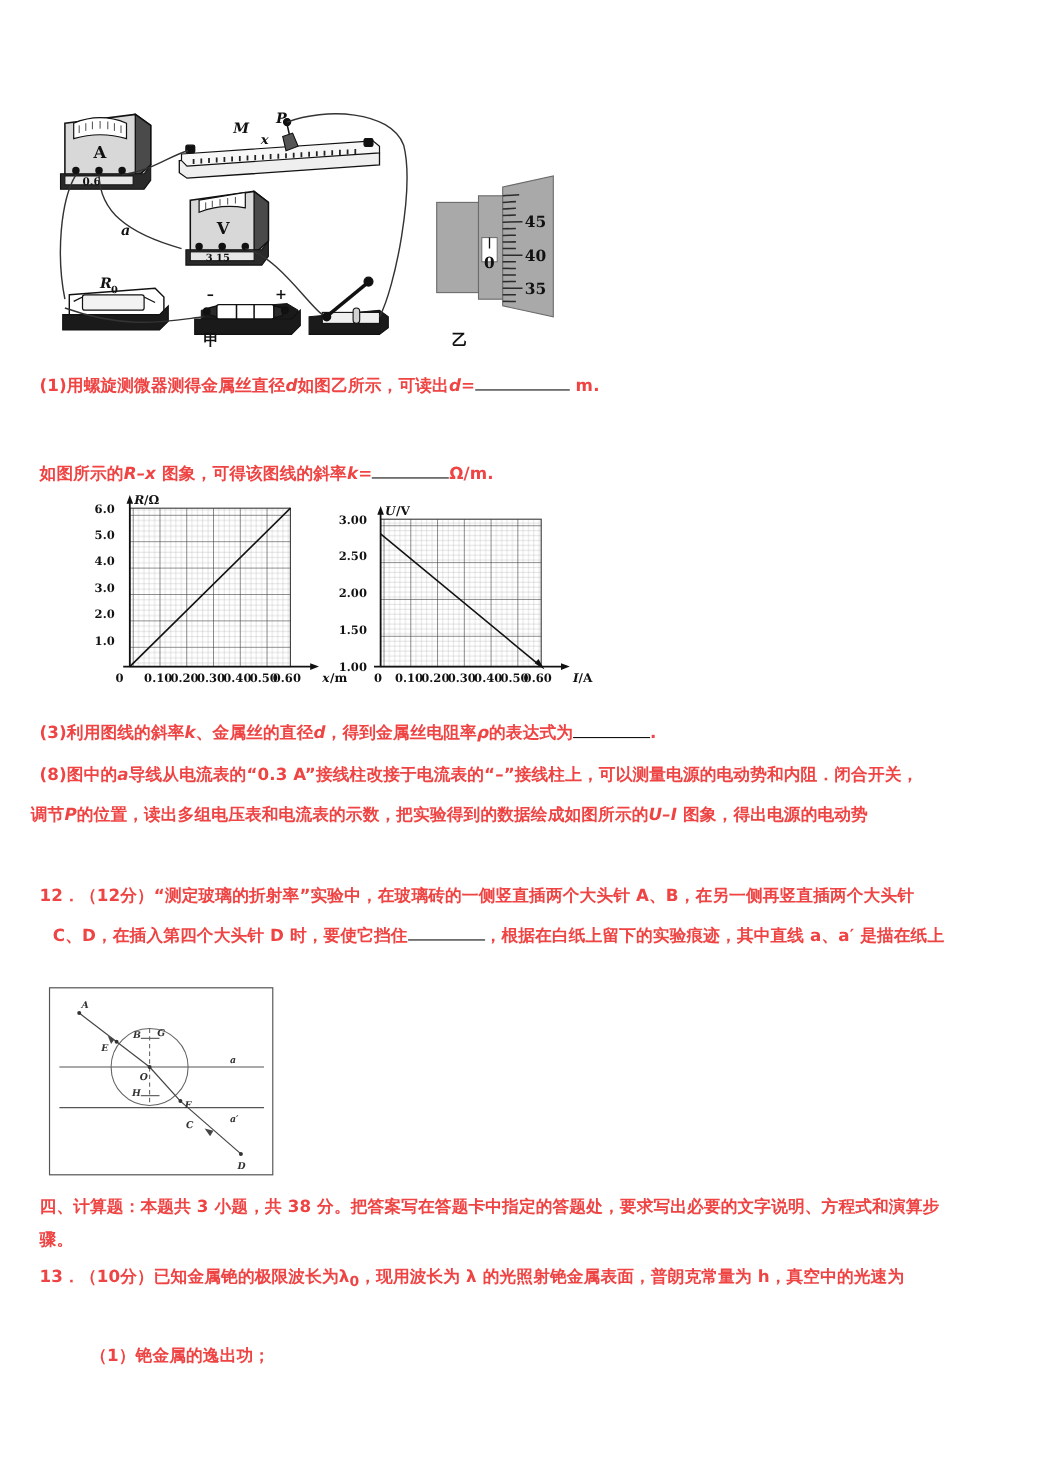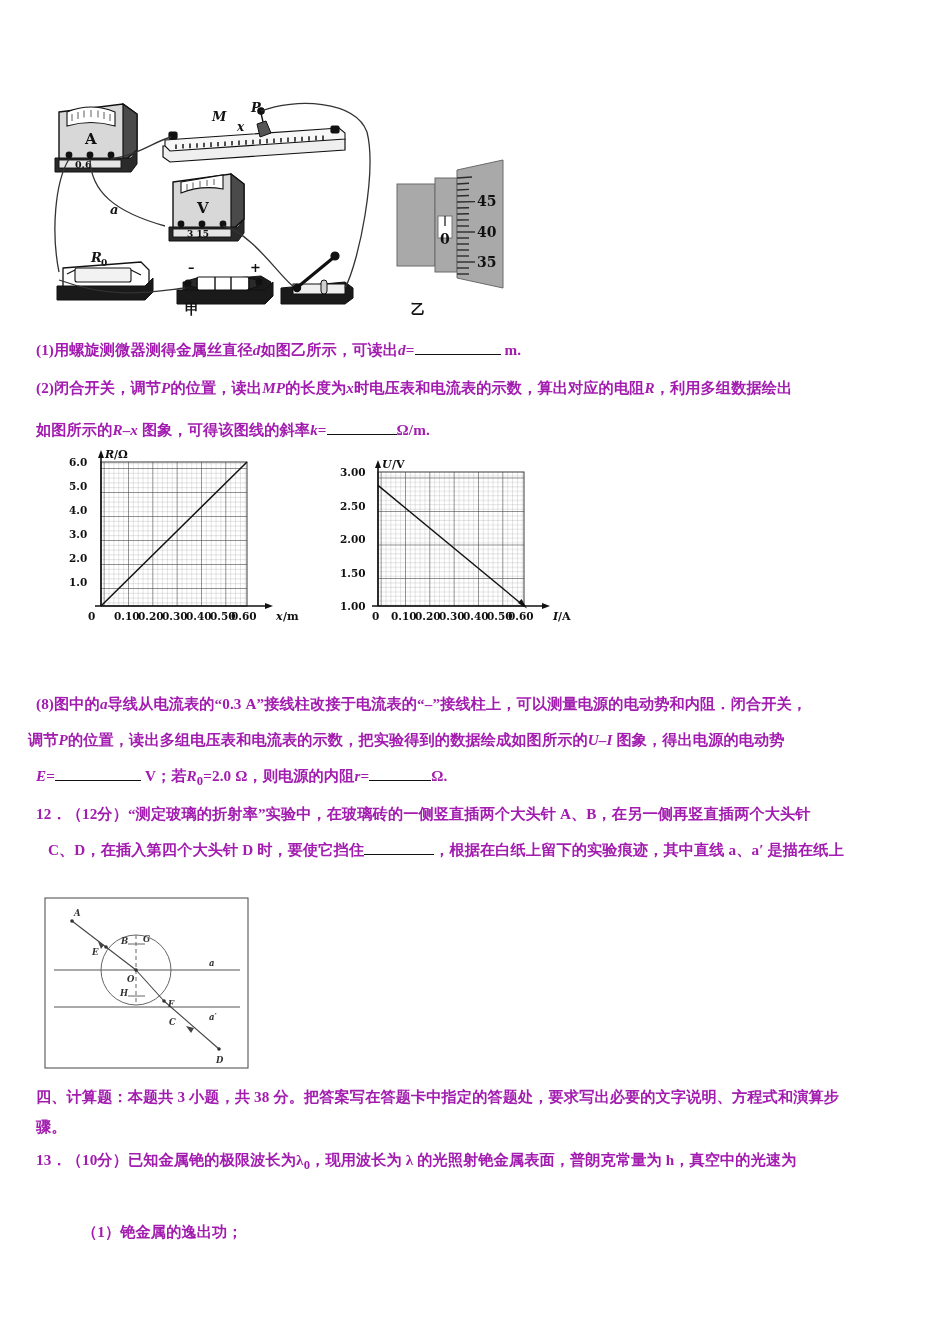--- a/index.html
+++ b/index.html
@@ -21,23 +21,22 @@
     width: 950px;
     height: 1344px;
   }
 
   
   .para {
     position: absolute;
     font-size: 15.2px;
     line-height: 36px;
     letter-spacing: 0.1px;
-    color: #a21caf;
+    color: #ef4444;
     font-weight: 600;
-    font-family: Liberation Serif, serif;
   }
   .para .it { font-style: italic; }
   .para .blank {
     display: inline-block;
     border-bottom: 1.6px solid #111;
     vertical-align: baseline;
   }
   .b-sm { width: 62px; }
   .b-md { width: 70px; }
   .b-lg { width: 86px; }
@@ -238,28 +237,25 @@
         <text class="lbl" x="140" y="222" font-size="14" font-weight="700" fill="#111" stroke="none">甲</text>
         <text class="lbl" x="366" y="222" font-size="14" font-weight="700" fill="#111" stroke="none">乙</text>
       </g>
     </svg>
   </div>
 
   <div class="para" style="left:36px; top:332px; width:880px;">
     <span>(1)用螺旋测微器测得金属丝直径</span><span class="it">d</span><span>如图乙所示，可读出</span><span class="it">d</span><span>=</span><span class="blank b-lg"></span>&nbsp;<span>m.</span>
   </div>
 
-  <div class="para" style="left:36px; top:370px; width:890px;">
-    <span>(2)闭合开关，调节</span><span class="it">P</span><span>的位置，读出</span><span class="it">MP</span><span>的长度为</span><span class="it">x</span><span>时电压表和电流表的示数，算出对应的电阻</span><span class="it">R</span><span>，利用多组数据绘出</span>
-  </div>
   <div class="para" style="left:36px; top:412px; width:890px;">
     <span>如图所示的</span><span class="it">R–x</span>&nbsp;<span>图象，可得该图线的斜率</span><span class="it">k</span><span>=</span><span class="blank b-md"></span><span>Ω/m.</span>
   </div>
 
-  <div class="graph-wrap" id="graph-rx" style="left:55px; top:444px; width:250px; height:180px;text-align:right;">
+  <div class="graph-wrap" id="graph-rx" style="left:72px; top:444px; width:250px; height:180px;text-align:right;">
     <svg width="250" height="180" viewBox="0 0 250 180" xmlns="http://www.w3.org/2000/svg">
 
       <defs>
         <pattern id="minor1" width="4.866" height="4.8" patternUnits="userSpaceOnUse">
           <path d="M4.866 0 L0 0 0 4.8" fill="none" stroke="#8a8a8a" stroke-width="0.45"></path>
         </pattern>
         <pattern id="major1" width="24.33" height="24" patternUnits="userSpaceOnUse">
           <rect width="24.33" height="24" fill="url(#minor1)"></rect>
           <path d="M24.33 0 L0 0 0 24" fill="none" stroke="#3a3a3a" stroke-width="0.95"></path>
         </pattern>
@@ -292,21 +288,21 @@
         <text x="176" y="176">0.60</text>
       </g>
 
       <text class="lbl" x="50" y="14" font-size="11" font-weight="700" font-style="italic" fill="#111">R</text>
       <text class="lbl" x="59" y="14" font-size="11" font-weight="700" fill="#111">/Ω</text>
       <text class="lbl" x="221" y="176" font-size="11" font-weight="700" font-style="italic" fill="#111">x</text>
       <text class="lbl" x="228" y="176" font-size="11" font-weight="700" fill="#111">/m</text>
     </svg>
   </div>
 
-  <div class="graph-wrap" id="graph-ui" style="left:300px; top:444px; width:270px; height:180px;margin-left:32px;">
+  <div class="graph-wrap" id="graph-ui" style="left:300px; top:444px; width:270px; height:180px;">
     <svg width="270" height="180" viewBox="0 0 270 180" xmlns="http://www.w3.org/2000/svg">
 
       <defs>
         <pattern id="minor2" width="4.866" height="4.466" patternUnits="userSpaceOnUse">
           <path d="M4.866 0 L0 0 0 4.466" fill="none" stroke="#8a8a8a" stroke-width="0.45"></path>
         </pattern>
         <pattern id="major2" width="24.33" height="33.5" patternUnits="userSpaceOnUse">
           <rect width="24.33" height="33.5" fill="url(#minor2)"></rect>
           <path d="M24.33 0 L0 0 0 33.5" fill="none" stroke="#3a3a3a" stroke-width="0.95"></path>
         </pattern>
@@ -339,29 +335,29 @@
         <text x="176" y="176">0.60</text>
       </g>
 
       <text class="lbl" x="50" y="24" font-size="11" font-weight="700" font-style="italic" fill="#111">U</text>
       <text class="lbl" x="60" y="24" font-size="11" font-weight="700" fill="#111">/V</text>
       <text class="lbl" x="221" y="176" font-size="11" font-weight="700" font-style="italic" fill="#111">I</text>
       <text class="lbl" x="226" y="176" font-size="11" font-weight="700" fill="#111">/A</text>
     </svg>
   </div>
 
+  <div class="para" style="left:36px; top:648px; width:890px;">
+    <span>(3)利用图线的斜率</span><span class="it">k</span><span>、金属丝的直径</span><span class="it">d</span><span>，得到金属丝电阻率</span><span class="it">ρ</span><span>的表达式为</span><span class="blank b-md"></span><span>.</span>
+  </div>
 
   <div class="para" style="left:36px; top:686px; width:890px;">
     <span>(8)图中的</span><span class="it">a</span><span>导线从电流表的“0.3 A”接线柱改接于电流表的“–”接线柱上，可以测量电源的电动势和内阻．闭合开关，</span>
   </div>
   <div class="para" style="left:28px; top:722px; width:890px;">
     <span>调节</span><span class="it">P</span><span>的位置，读出多组电压表和电流表的示数，把实验得到的数据绘成如图所示的</span><span class="it">U–I</span>&nbsp;<span>图象，得出电源的电动势</span>
-  </div>
-  <div class="para" style="left:36px; top:758px; width:890px;">
-    <span class="it">E</span><span>=</span><span class="blank b-lg"></span>&nbsp;<span>V；若</span><span class="it">R</span><sub>0</sub><span>=2.0 Ω，则电源的内阻</span><span class="it">r</span><span>=</span><span class="blank b-sm"></span><span>Ω.</span>
   </div>
 
   <div class="para" style="left:36px; top:796px; width:900px;">
     <span>12．（12分）“测定玻璃的折射率”实验中，在玻璃砖的一侧竖直插两个大头针 A、B，在另一侧再竖直插两个大头针</span>
   </div>
   <div class="para" style="left:48px; top:832px; width:900px;">
     <span>C、D，在插入第四个大头针 D 时，要使它挡住</span><span class="blank b-md"></span><span>，根据在白纸上留下的实验痕迹，其中直线 a、a′ 是描在纸上</span>
   </div>
 
   <div id="fig-refraction">

